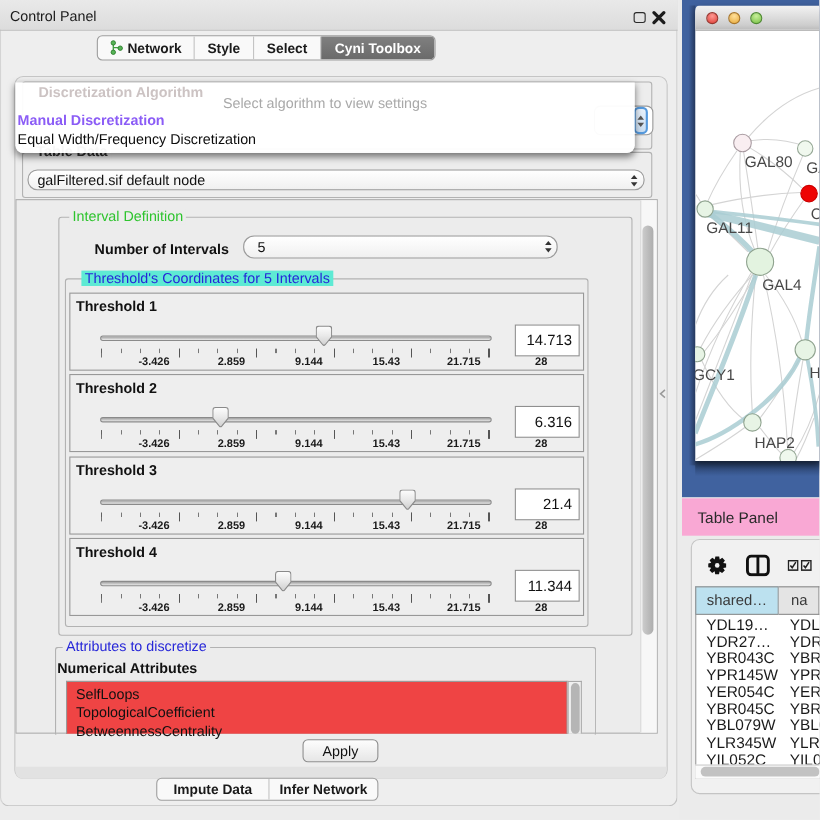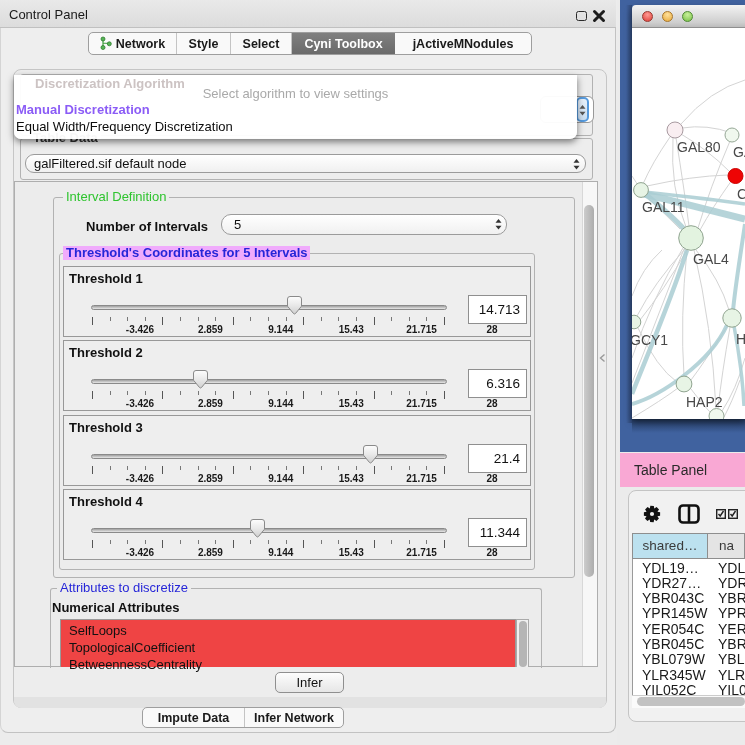--- a/index.html
+++ b/index.html
@@ -45,21 +45,21 @@
 #combo-n { left:221px; top:214px; width:286px; height:21px; line-height:20px; padding-left:12px; border-radius:10px; }
 
 #scrollpane { left:14px; top:181px; width:584px; height:486px; border:1px solid #aeaeae; background:#ececec; }
 #vtrack { left:582px; top:182px; width:15px; height:484px; background:#f7f7f7; border-left:1px solid #d8d8d8; }
 #vthumb { left:584px; top:205px; width:10px; height:372px; background:linear-gradient(90deg,#cccccc,#adadad); border-radius:5px; }
 
 #gint { left:53px; top:197px; width:522px; height:381px; }
 #gint .gtitle { color:#2ec42e; background:#ececec; }
 #nilabel { left:86px; top:219px; font-weight:bold; }
 #gthr { left:59px; top:253px; width:476px; height:317px; }
-#gthr .gtitle { color:#2626d8; background:#f0abfc; left:3px;font-weight:bold; }
+#gthr .gtitle { color:#2626d8; background:#5eead4; left:14px; }
 
 .thp { width:468px; height:71px; border:1px solid #989898; background:#eeeeee; }
 .thlab { left:5px; top:4px; font-weight:bold; }
 .track { left:27px; top:38px; width:356px; height:5px; background:linear-gradient(#9f9f9f,#e8e8e8); border:1px solid #8a8a8a; border-radius:3px; }
 .minors { left:28px; top:50px; width:354px; height:4px; background:repeating-linear-gradient(to right,#777 0 1px,transparent 1px 17.6px); }
 .majors { left:28px; top:50px; width:354px; height:8px; background:repeating-linear-gradient(to right,#555 0 1px,transparent 1px 70.4px); }
 .labrow { left:28px; top:57px; width:400px; height:11px;margin-left:48px; }
 .tlab { width:54px; text-align:center; font-size:10px; font-weight:bold; color:#1a1a1a; }
 .vfield { left:404px; top:28px; width:59px; height:29px; background:#fff; border:1px solid #8f8f8f; font-size:13.5px; text-align:right; padding-right:6px; line-height:27px; }
 
@@ -229,21 +229,20 @@
 <div class="abs tabbar" id="toptabs">
   <div class="tab" style="width:88px"><svg style="width:12px;height:15px;margin-right:4px;vertical-align:-3px" viewBox="0 0 12 15">
 <path d="M3 3.5 L3 11.5 M3 7 L9 7.5" stroke="#3f9e3f" stroke-width="1.2" fill="none"></path>
 <circle cx="3" cy="3" r="2" fill="#56b456" stroke="#2e7d2e" stroke-width="0.8"></circle>
 <circle cx="3" cy="11.5" r="2" fill="#56b456" stroke="#2e7d2e" stroke-width="0.8"></circle>
 <circle cx="9.3" cy="7.8" r="2" fill="#56b456" stroke="#2e7d2e" stroke-width="0.8"></circle>
       </svg>Network</div>
   <div class="tab" style="width:54px">Style</div>
   <div class="tab" style="width:61px">Select</div>
   <div class="tab sel" style="width:103px">Cyni Toolbox</div>
-  <div class="tab" style="width:136px">jActiveMNodules</div>
 </div>
 
 <div class="abs" id="container"></div>
 
 <div class="group" id="gdisc"></div>
 <div class="abs" id="combo-disc"></div>
 <div class="abs" id="bluestep"></div>
 <svg class="abs" style="left:578px;top:103px" width="9" height="14" viewBox="0 0 9 14">
 <path d="M4.5 2 L7.5 5.8 L1.5 5.8 Z" fill="#555"></path>
 <path d="M4.5 12.5 L1.5 8.7 L7.5 8.7 Z" fill="#555"></path>
@@ -385,21 +384,21 @@
   </div>
 <div class="abs" id="nalabel">Numerical Attributes</div>
 <div class="abs" id="nlist">
   <div style="top:3px">SelfLoops</div>
   <div style="top:20px">TopologicalCoefficient</div>
   <div style="top:37px">BetweennessCentrality</div>
 </div>
 <div class="abs" id="ltrack"></div>
 <div class="abs" id="lthumb"></div>
 
-<div class="abs" id="apply">Infer</div>
+<div class="abs" id="apply">Apply</div>
 <div class="abs" id="cbottom"></div>
 
 <div class="abs tabbar" id="bottabs">
   <div class="tab" style="width:102px">Impute Data</div>
   <div class="tab" style="width:98px">Infer Network</div>
 </div>
 
 <div class="abs" id="popup">
   <div class="ghost">Discretization Algorithm</div>
   <div class="hint">Select algorithm to view settings</div>

